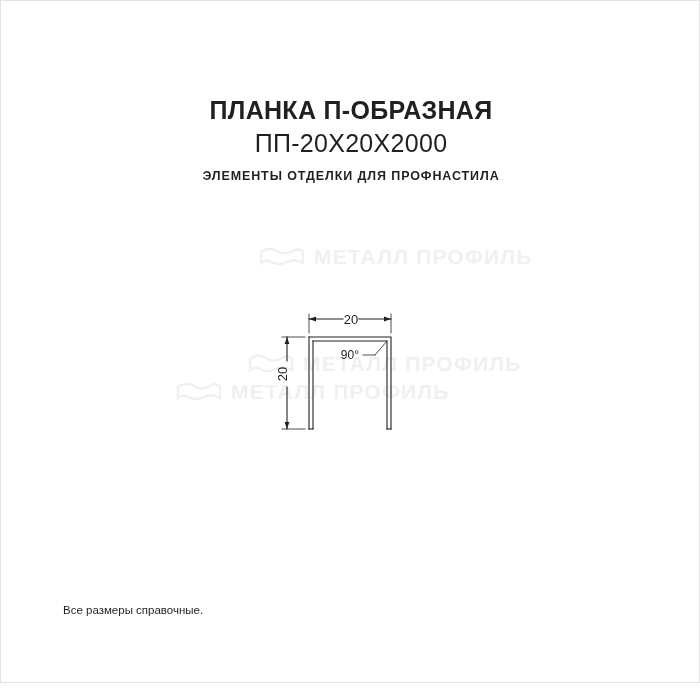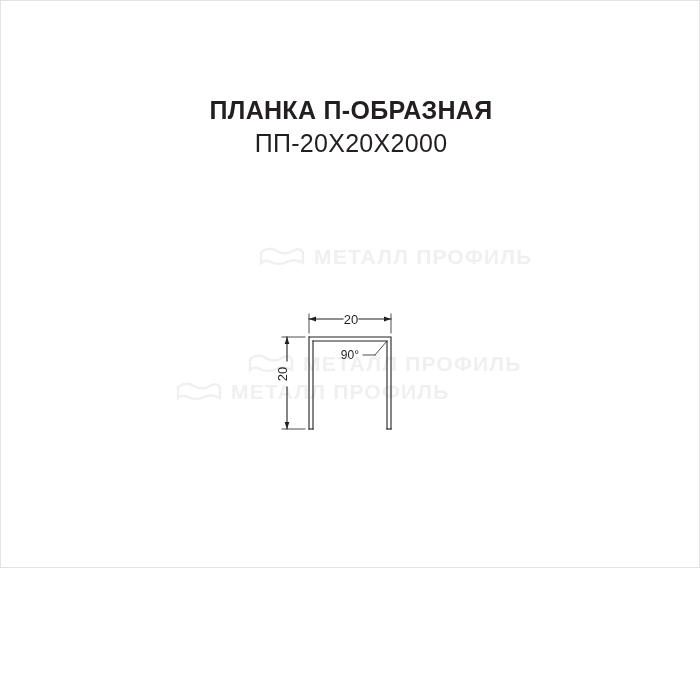--- a/index.html
+++ b/index.html
@@ -10,21 +10,21 @@
     width: 700px;
     height: 700px;
     background: #ffffff;
     font-family: "Liberation Sans", sans-serif;
     color: #231f20;
     overflow: hidden;
   }
   .page {
     position: relative;
     width: 700px;
-    height: 568px;
+    height: 683px;
     box-sizing: border-box;
     border: 1px solid #e3e3e3;
     padding-left: 48px;
   }
 
   
   .header {
     position: absolute;
     top: 94px;
     left: 0;
@@ -93,20 +93,21 @@
   .notes div { white-space: nowrap; }
 </style>
 </head>
 <body>
 
 <div class="page">
 
   <div class="header">
     <div class="title-line1">ПЛАНКА П-ОБРАЗНАЯ</div>
     <div class="title-line2">ПП-20Х20Х2000</div>
+    <div class="subtitle">ЭЛЕМЕНТЫ ОТДЕЛКИ ДЛЯ ПРОФНАСТИЛА</div>
   </div>
 
   <div class="wm wm-1">
     <span class="wm-mark">
       <svg width="46" height="26" viewBox="0 0 46 26" aria-hidden="true">
         <path d="M2 19 L2 8 Q10 2 18 7 Q26 12 34 7 Q40 3 44 8 L44 19 Q36 14 28 18 Q20 22 12 18 Q6 15 2 19 Z" fill="none" stroke="#f0f0f0" stroke-width="2.4"></path>
       </svg>
     </span>
     <span>МЕТАЛЛ ПРОФИЛЬ</span>
   </div>
@@ -164,15 +165,16 @@
 
       <text x="100" y="35" text-anchor="middle" font-family="Liberation Sans, sans-serif" font-size="13" fill="#231f20">20</text>
 
       <text x="36" y="85" text-anchor="middle" font-family="Liberation Sans, sans-serif" font-size="13" fill="#231f20" transform="rotate(-90 36 85)">20</text>
 
       <text x="108" y="70" text-anchor="end" font-family="Liberation Sans, sans-serif" font-size="12" fill="#231f20">90°</text>
     </svg>
   </div>
 
   <div class="notes">
+    <div>Все размеры справочные.</div>
   </div>
 
 </div>
 
 </body></html>

